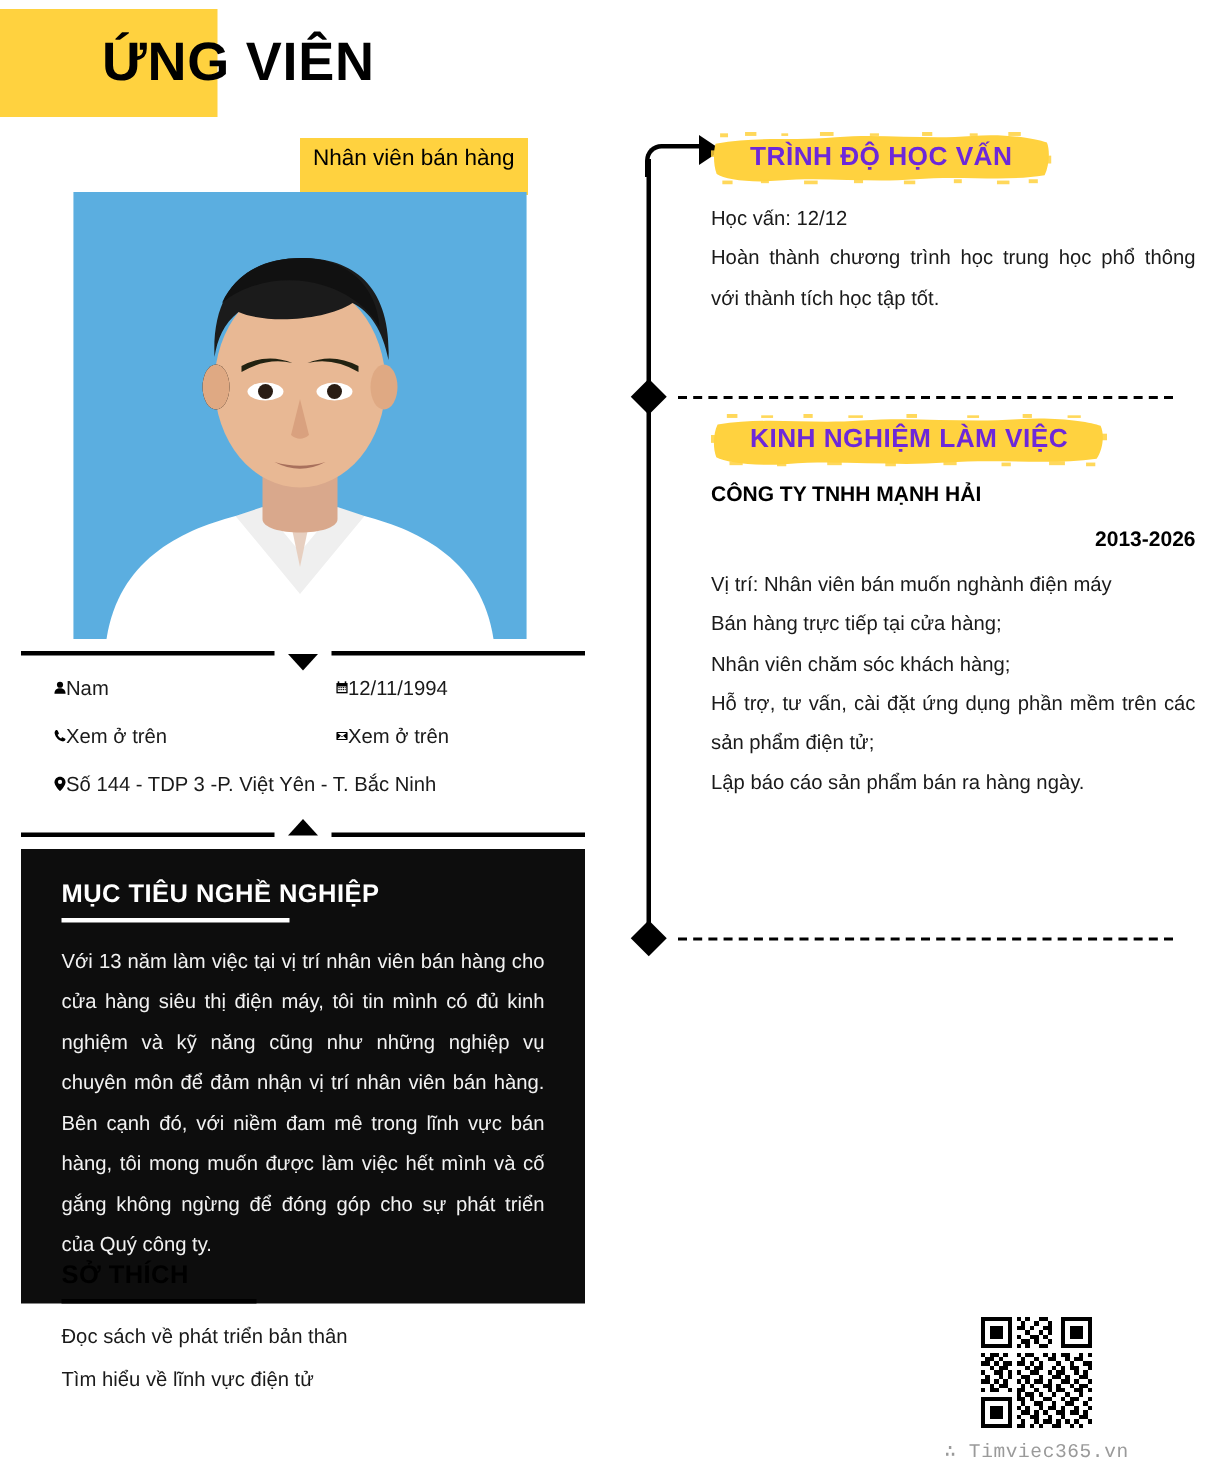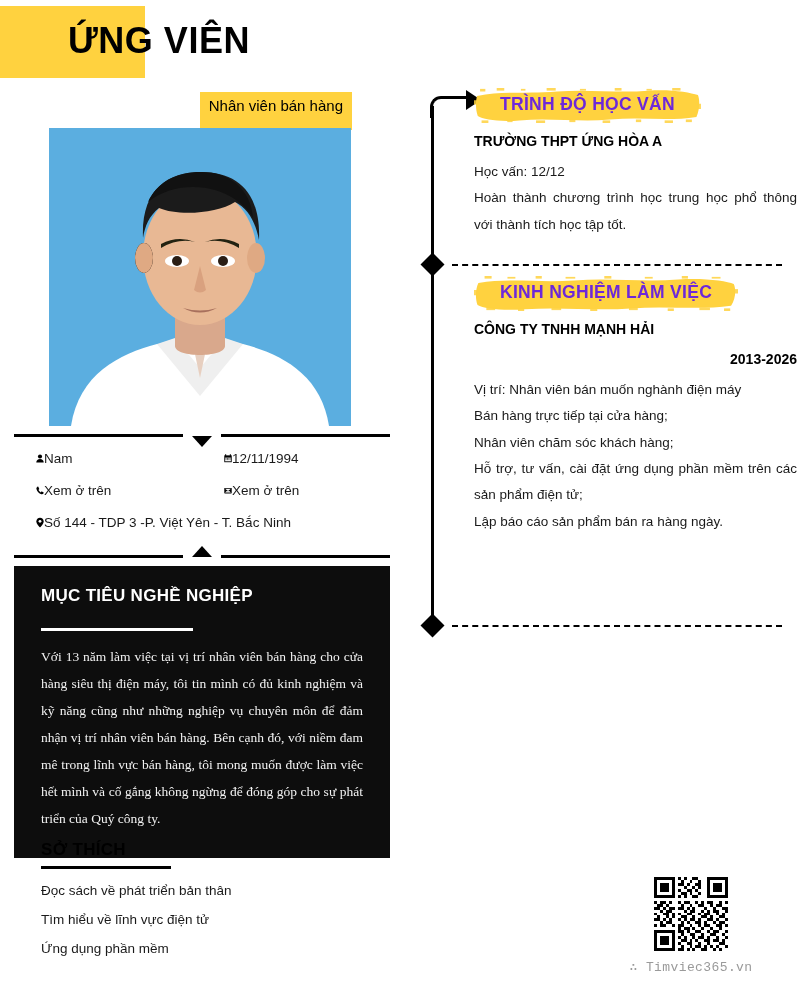--- a/index.html
+++ b/index.html
@@ -125,29 +125,28 @@
     left: 0; top: 474px;
     width: 376px;
     background: #0d0d0d;
     color: #fff;
     padding: 20px 27px 26px 27px;
   }
   .obj-title {
     font-size: 17px;
     font-weight: bold;
     letter-spacing: 0.3px;
-    margin-bottom: 22px;
+    margin-bottom: 6px;
   }
   .obj-rule { width: 152px; height: 2.5px; background: #fff; margin-bottom: 12px; }
   .obj-text {
     font-size: 13.5px;
     line-height: 2.0;
     text-align: justify;
     color: #f2f2f2;
-    font-family: Liberation Serif, serif;
   }
 
   
   .hobbies {
     position: absolute;
     left: 0; top: 748px;
     width: 376px;
     padding: 0 27px;
   }
   .hob-title { font-size: 17px; font-weight: bold; color: #000; letter-spacing: 0.3px; }
@@ -381,21 +380,20 @@
     <div class="obj-title">MỤC TIÊU NGHỀ NGHIỆP</div>
     <div class="obj-rule"></div>
     <div class="obj-text">Với 13 năm làm việc tại vị trí nhân viên bán hàng cho cửa hàng siêu thị điện máy, tôi tin mình có đủ kinh nghiệm và kỹ năng cũng như những nghiệp vụ chuyên môn để đảm nhận vị trí nhân viên bán hàng. Bên cạnh đó, với niềm đam mê trong lĩnh vực bán hàng, tôi mong muốn được làm việc hết mình và cố gắng không ngừng để đóng góp cho sự phát triển của Quý công ty.</div>
   </div>
 
   <div class="hobbies">
     <div class="hob-title">SỞ THÍCH</div>
     <div class="hob-rule"></div>
     <div class="hob-item">Đọc sách về phát triển bản thân</div>
     <div class="hob-item">Tìm hiểu về lĩnh vực điện tử</div>
-    <div class="hob-item">Ứng dụng phần mềm</div>
   </div>
 </div>
 
 <div class="col-right">
 
   <div class="tl-axis"></div>
   <div class="tl-elbow"></div>
   <div class="tl-arrow"></div>
   <div class="tl-node n1"></div>
   <div class="tl-dash d1"></div>
@@ -424,21 +422,20 @@
               <rect x="214" y="36" width="7" height="3"></rect>
             <rect x="252" y="37" width="11" height="3"></rect>
               <rect x="280" y="36" width="8" height="3"></rect>
             <rect x="0" y="14" width="4" height="5"></rect>
               <rect x="296" y="18" width="4" height="6"></rect>
           </g>
         </svg>
       </span>
       <span class="lbl">TRÌNH ĐỘ HỌC VẤN</span>
     </div>
-    <div class="org">TRƯỜNG THPT ỨNG HÒA A</div>
     <div class="gap-sm"></div>
     <div class="body-line">Học vấn: 12/12</div>
     <div class="body-line body-just">Hoàn thành chương trình học trung học phổ thông với thành tích học tập tốt.</div>
   </div>
 
   <div class="sec-exp">
     <div class="brush">
       <span class="brush-bg">
         <svg viewBox="0 0 300 40" preserveAspectRatio="none">
           <path d="M5 8 C42 2 74 8 114 5 C154 2 192 7 232 4 C262 2 287 6 295 9 C298 15 297 27 292 34 C258 39 218 34 178 37 C138 40 98 35 58 38 C32 40 11 37 4 33 C1 25 2 14 5 8 Z" fill="#FFD23F"></path>

